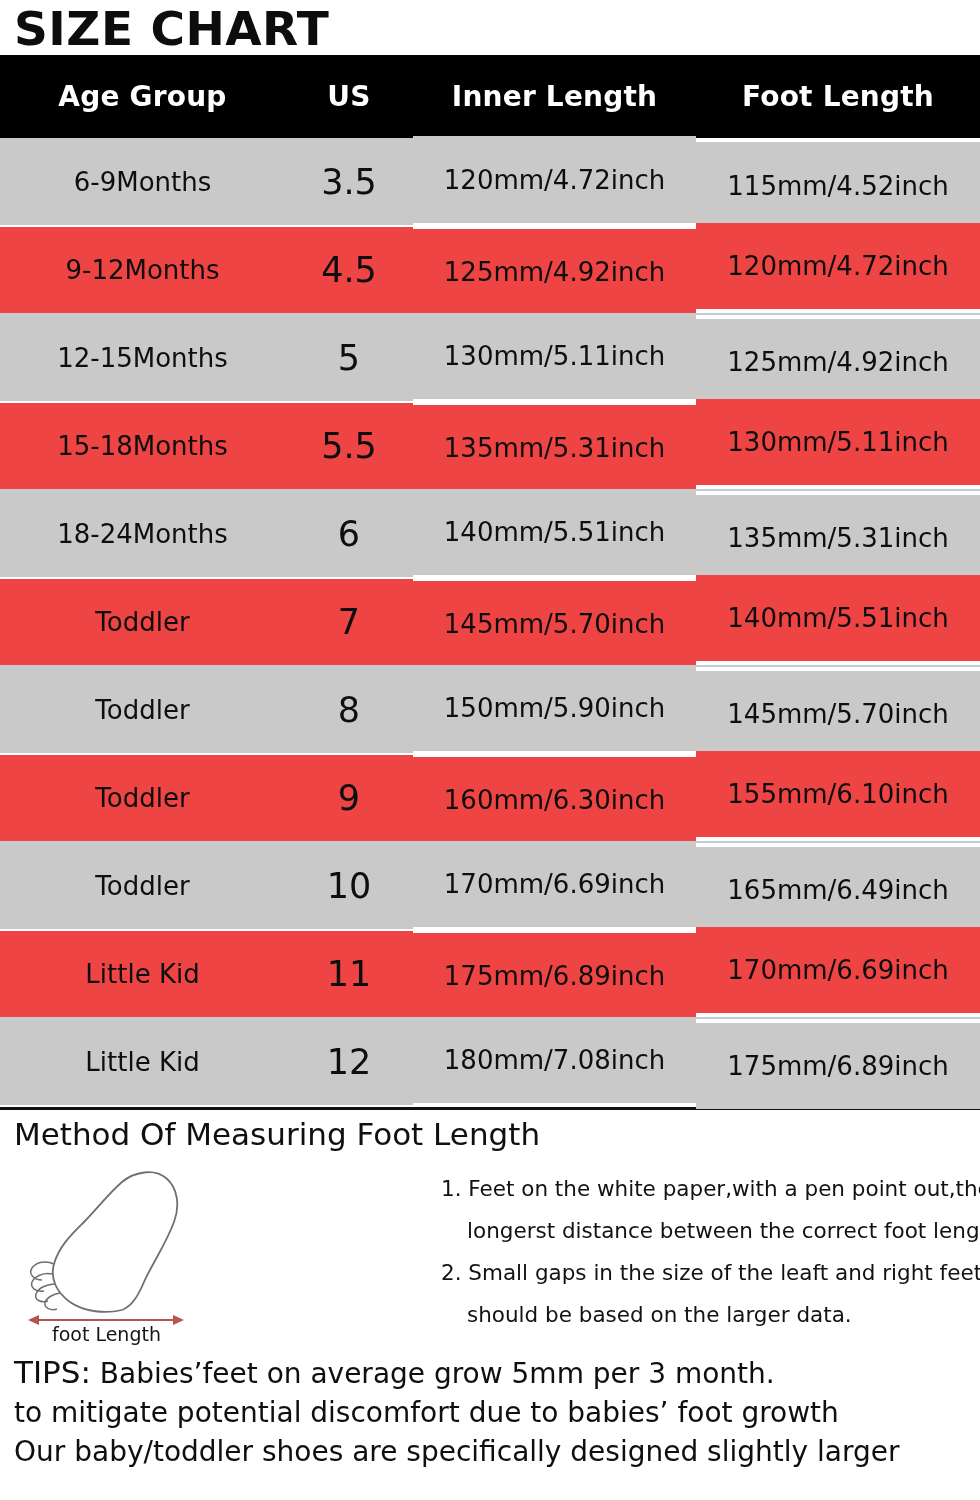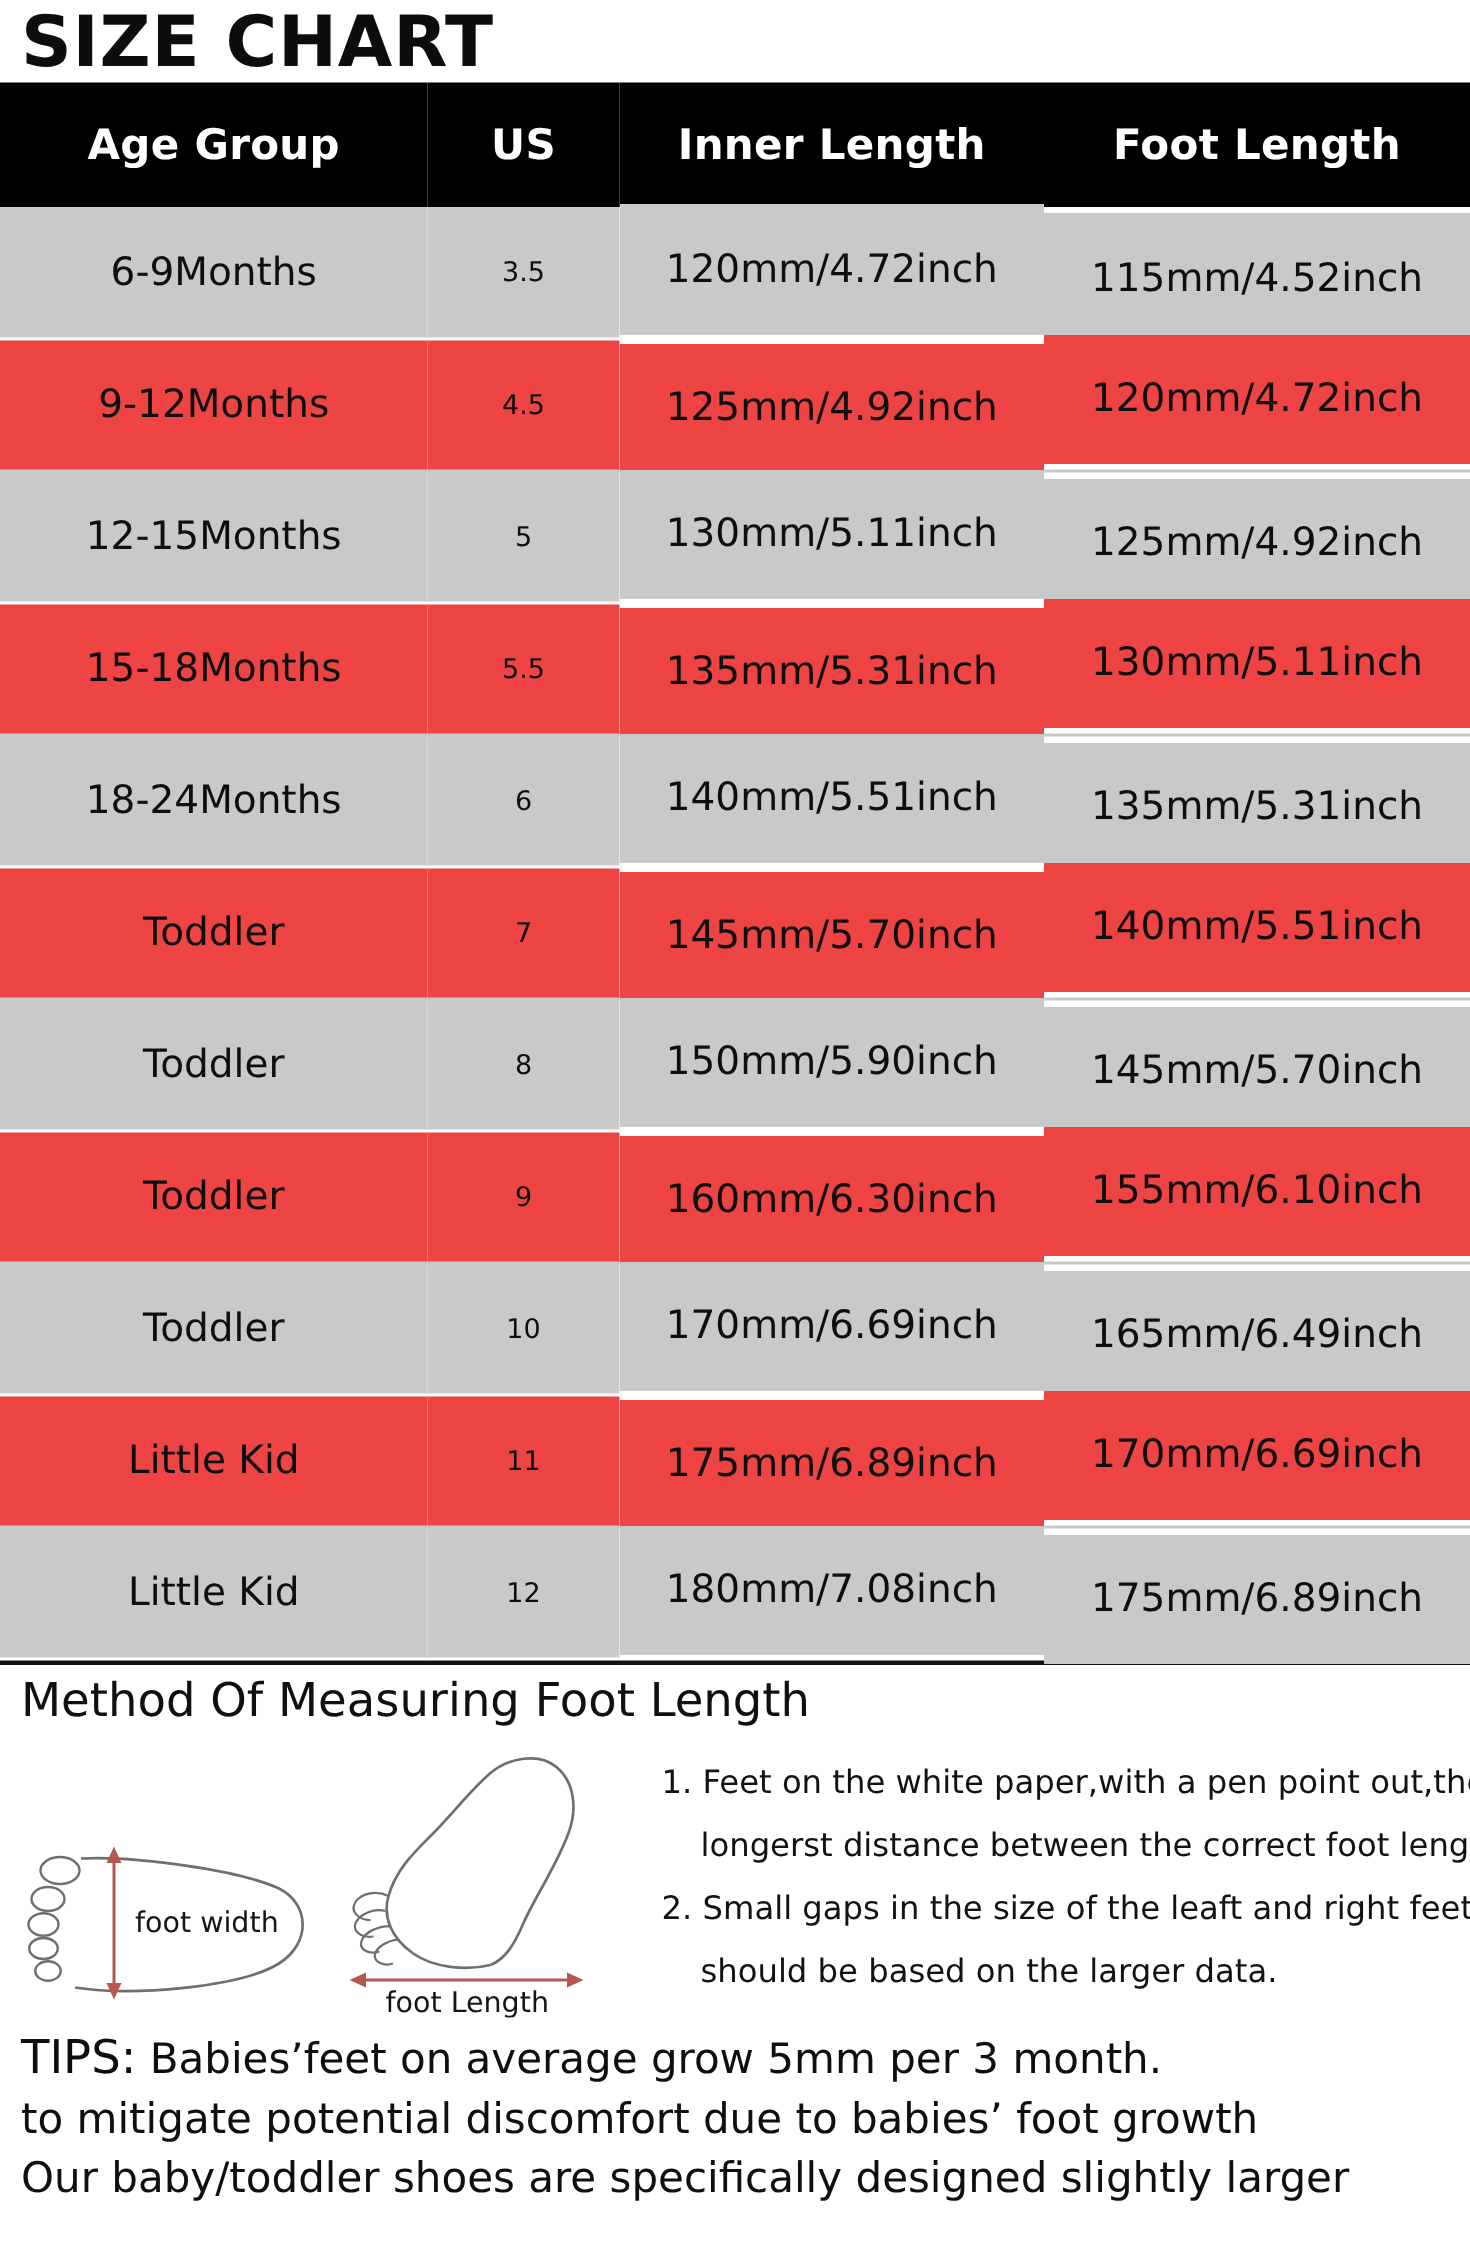--- a/index.html
+++ b/index.html
@@ -56,21 +56,21 @@
     text-align: center;
     vertical-align: middle;
     border-bottom: 2px solid #ffffff;
     color: #0e0e0e;
   }
   tbody tr.shade td { background: #c9c9c9; margin-left: 20px; }
   tbody tr.plain td { background: #ef4444; }
   tbody tr.plain td { border-bottom: 2px solid #c9c9c9; }
 
   tbody td.age { font-size: 26px; }
-  tbody td.us { font-size: 18px; }
+  tbody td.us { font-size: 35px; }
 
   
   tbody tr:nth-child(odd) td.foot { transform: translateY(4px); }
   tbody tr:nth-child(even) td.foot { transform: translateY(-4px); }
   tbody tr:nth-child(odd) td.inner { transform: translateY(-2px); }
   tbody tr:nth-child(even) td.inner { transform: translateY(2px); }
 
   
   .method-wrap {
     border-top: 3px solid #111;
@@ -213,37 +213,20 @@
       </tr>
     </tbody>
   </table>
 
   <div class="method-wrap">
     <div class="method-title">Method Of Measuring Foot Length</div>
 
     <div class="method-body">
       <div class="diagrams">
 
-        <div class="diagram-width">
-          <svg width="205" height="120" viewBox="0 0 205 120">
-
-            <ellipse cx="30" cy="22" rx="13" ry="9" fill="none" stroke="#6f6f6f" stroke-width="1.6"></ellipse>
-            <ellipse cx="22" cy="41" rx="11" ry="8" fill="none" stroke="#6f6f6f" stroke-width="1.6"></ellipse>
-            <ellipse cx="19" cy="58" rx="10" ry="7.5" fill="none" stroke="#6f6f6f" stroke-width="1.6"></ellipse>
-            <ellipse cx="19" cy="74" rx="9.5" ry="7" fill="none" stroke="#6f6f6f" stroke-width="1.6"></ellipse>
-            <ellipse cx="22" cy="89" rx="8.5" ry="6.5" fill="none" stroke="#6f6f6f" stroke-width="1.6"></ellipse>
-
-            <path d="M44 14 C80 12 150 22 176 34 C196 44 198 70 176 84 C150 100 78 106 40 100" fill="none" stroke="#6f6f6f" stroke-width="1.8"></path>
-
-            <line x1="66" y1="10" x2="66" y2="104" stroke="#b5564f" stroke-width="2"></line>
-            <polygon points="66,6 61,17 71,17" fill="#b5564f"></polygon>
-            <polygon points="66,108 61,97 71,97" fill="#b5564f"></polygon>
-            <text class="cap" x="80" y="63" font-family="DejaVu Sans, sans-serif" font-size="19" fill="#151515">foot width</text>
-          </svg>
-        </div>
 
         <div class="diagram-length">
           <svg width="215" height="185" viewBox="0 0 215 185">
 
             <path d="M60 142 C46 132 40 118 44 104 C49 86 62 74 74 62 C88 48 98 34 112 22
                      C124 12 144 8 156 18 C168 28 170 46 164 62 C156 84 142 104 134 122
                      C128 136 122 146 112 150" fill="none" stroke="#6f6f6f" stroke-width="1.8"></path>
             <path d="M60 142 C74 152 96 154 112 150" fill="none" stroke="#6f6f6f" stroke-width="1.8"></path>
 
             <path d="M44 104 C36 100 26 102 22 108 C18 114 24 120 32 120" fill="none" stroke="#6f6f6f" stroke-width="1.5"></path>

